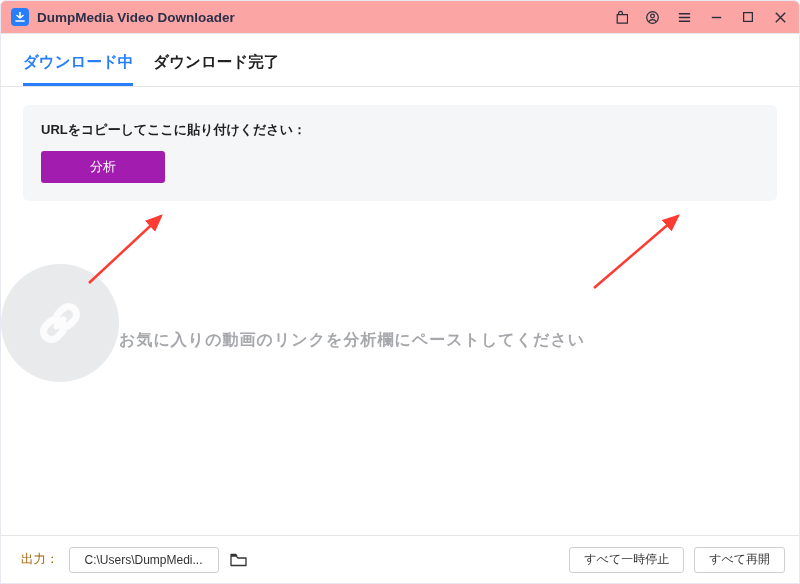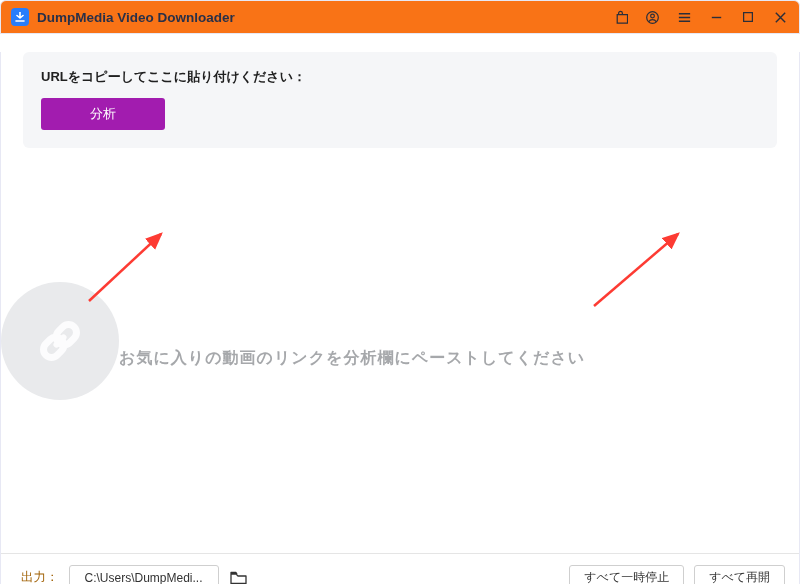--- a/index.html
+++ b/index.html
@@ -11,21 +11,21 @@
     body {
       width: 800px;
       height: 584px;
       background: #ffffff;
       overflow: hidden;
       position: relative;
     }
     
     .titlebar {
       height: 34px;
-      background: #f97316;
+      background: #fca5a5;
       border-radius: 6px 6px 0 0;
       display: flex;
       align-items: center;
       padding: 0 10px 0 10px;
       border: 1px solid #e7e8f4;
     }
     .app-icon {
       width: 18px;
       height: 18px;
       background: #287dfb;
@@ -249,20 +249,24 @@
     <div class="win-ctrl">
       <svg width="15" height="15" viewBox="0 0 16 16">
           <path d="M3 3 L13 13 M13 3 L3 13" stroke="#2b2e3a" stroke-width="1.5"></path>
         </svg>
     </div>
   </div>
 </div>
 
 <div class="frame">
 
+  <div class="tabs">
+    <div class="tab active">ダウンロード中</div>
+    <div class="tab">ダウンロード完了</div>
+  </div>
 
   <div class="url-panel">
     <div class="url-label">URLをコピーしてここに貼り付けください：</div>
     <div class="url-row">
       <button class="analyze-btn">分析</button>
     </div>
   </div>
 
   <div class="empty-area">
     <div class="link-circle">

